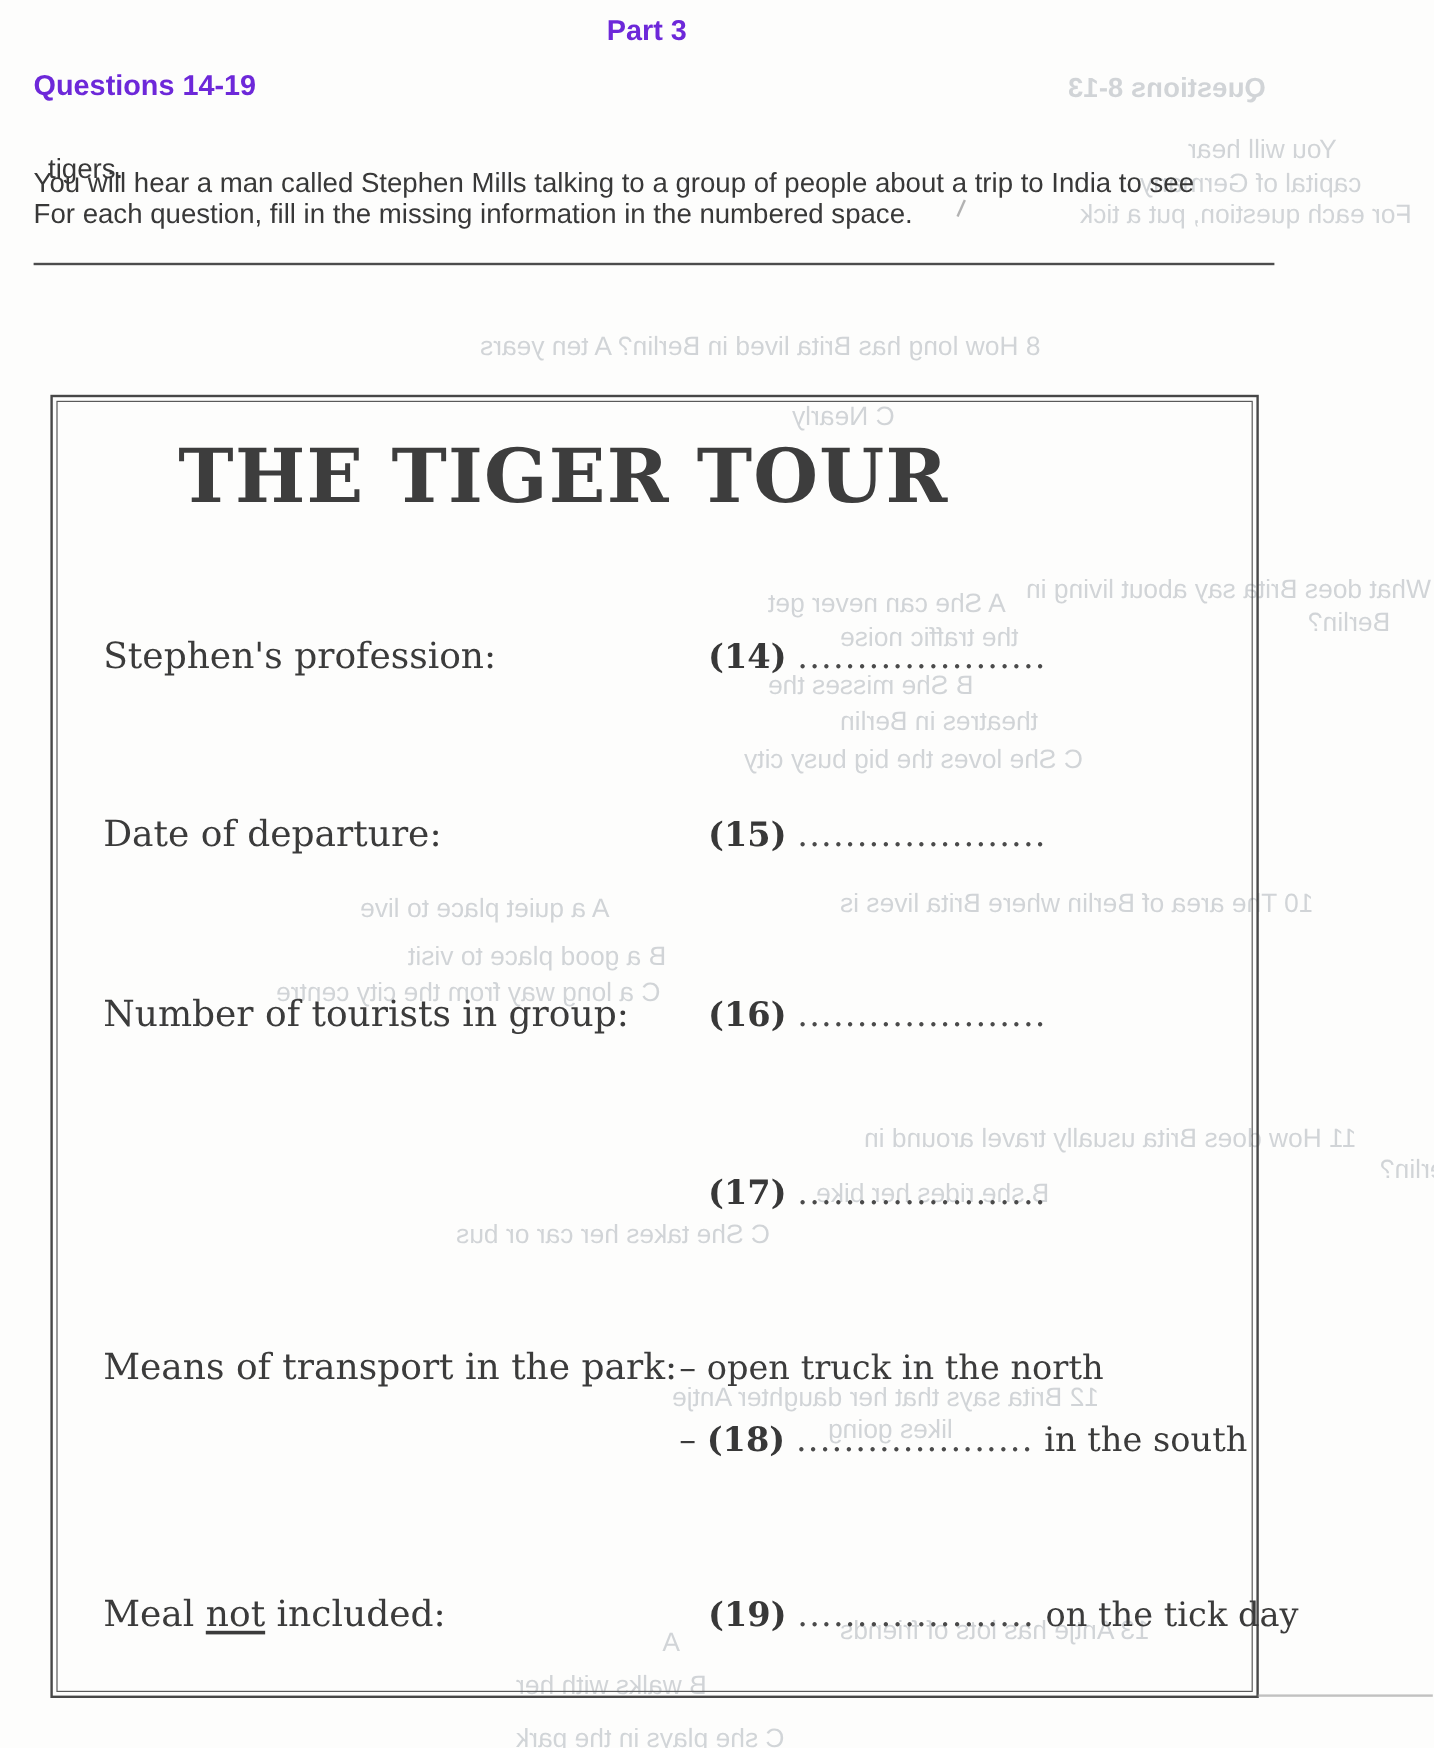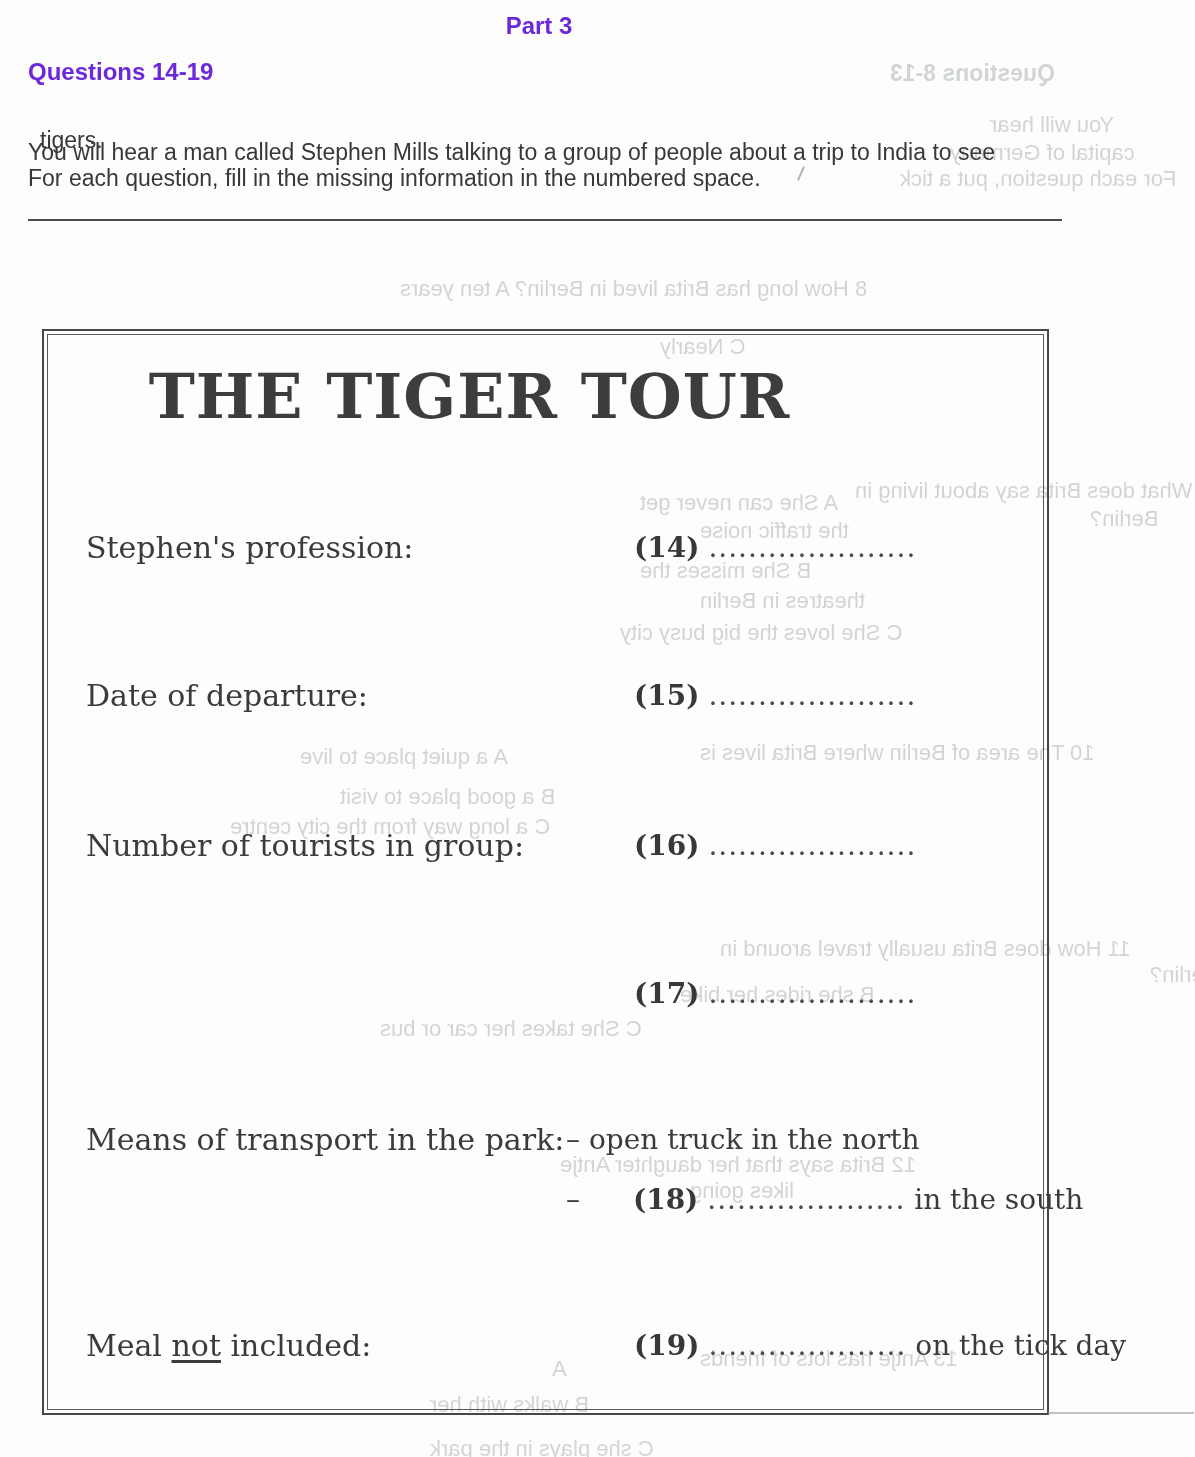--- a/index.html
+++ b/index.html
@@ -36,21 +36,21 @@
     border:1px solid #5a5a5a;
   }
   .box-title{
     left:42px;top:360px;width:855px;text-align:center;
     font-size:62px;font-weight:700;letter-spacing:1px;color:#3d3d3d;
     font-family:"DejaVu Serif",serif;
   }
 
   .row-label{font-size:30px;text-align:center;}
   .row-value{font-size:28px;color:#3b3b3b;}
-  .qnum{font-weight:700;color:#383838;margin-left:44px;}
+  .qnum{font-weight:700;color:#383838;}
   .dots{letter-spacing:1px;color:#4a4a4a;}
   .uline{text-decoration:underline;text-underline-offset:4px;}
 
   
   .ghost{
     position:absolute;white-space:nowrap;
     font-family:"Liberation Sans",sans-serif;
     color:#aeb4ba;opacity:.55;
     transform:scaleX(-1);
     filter:blur(.6px);

